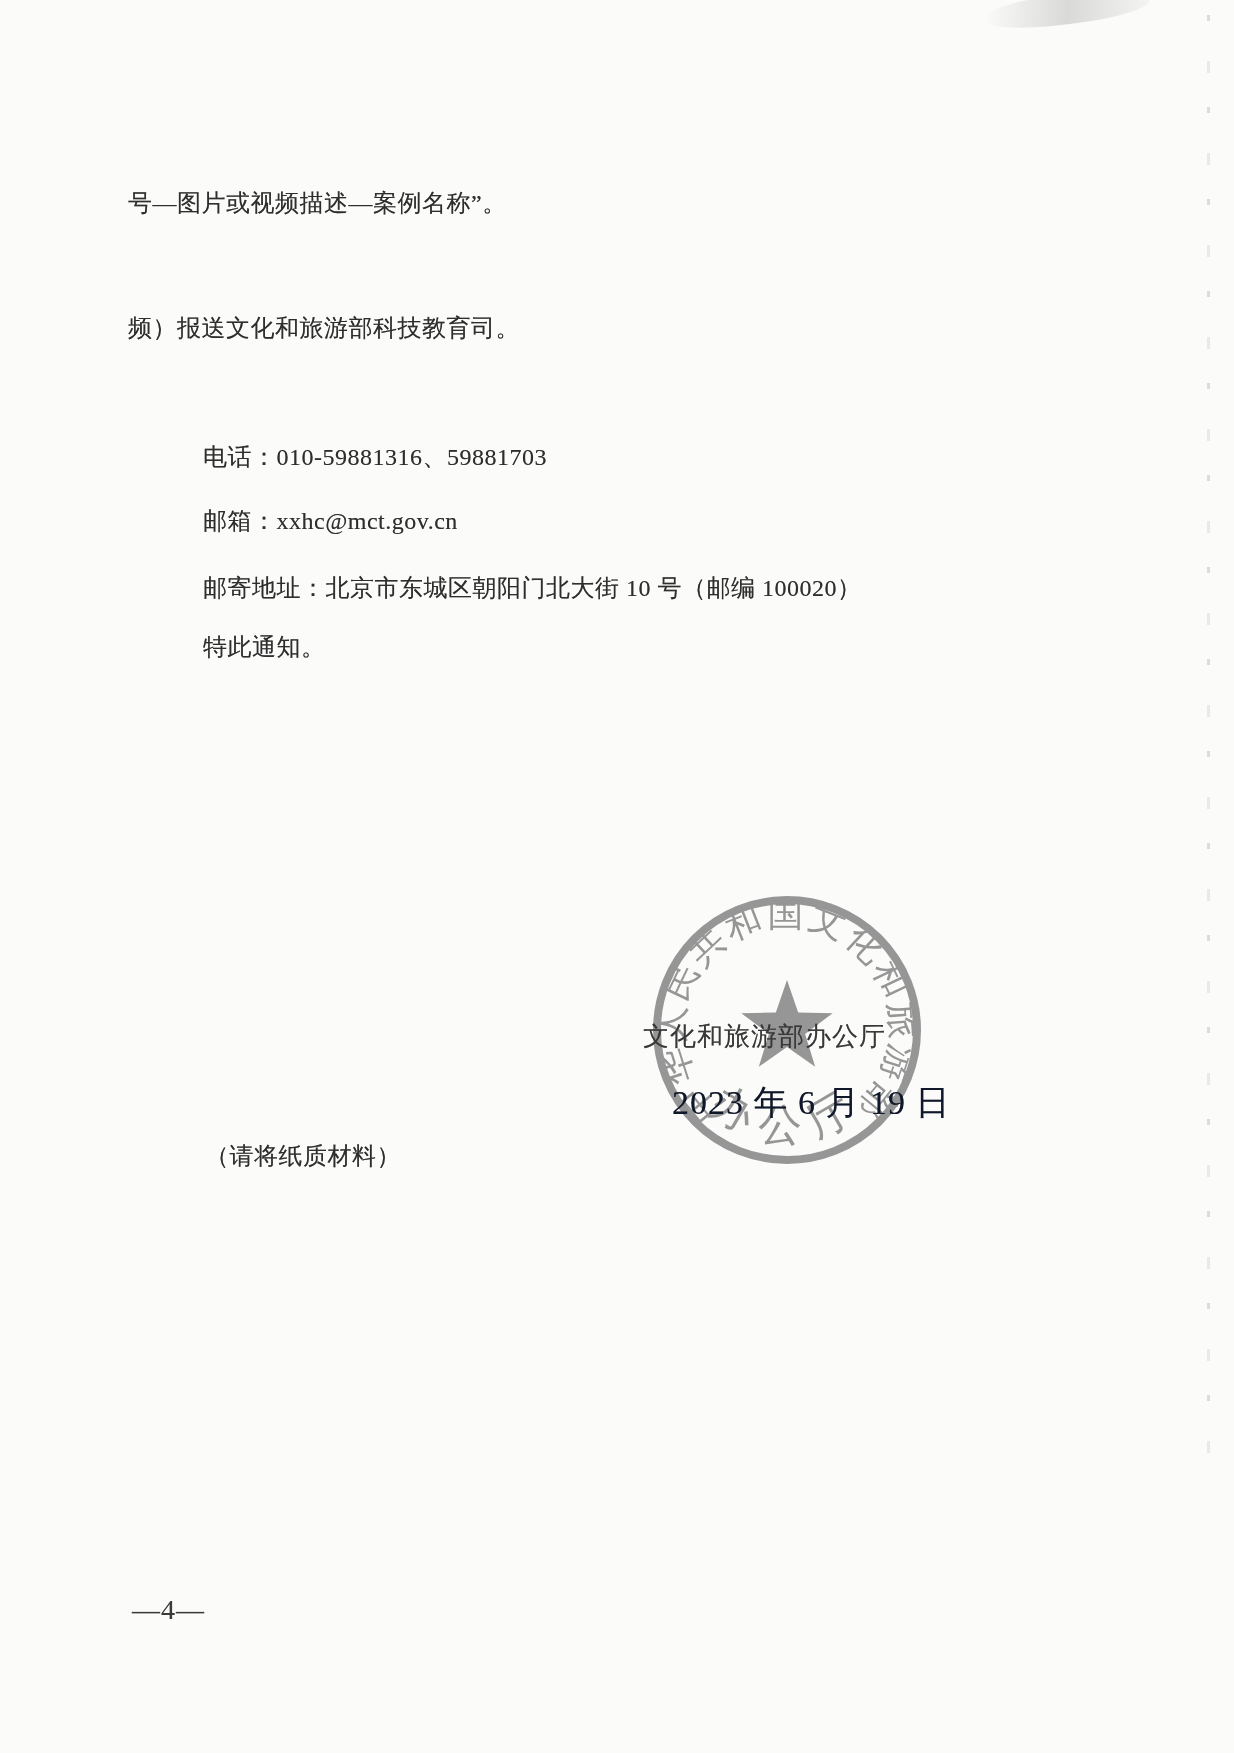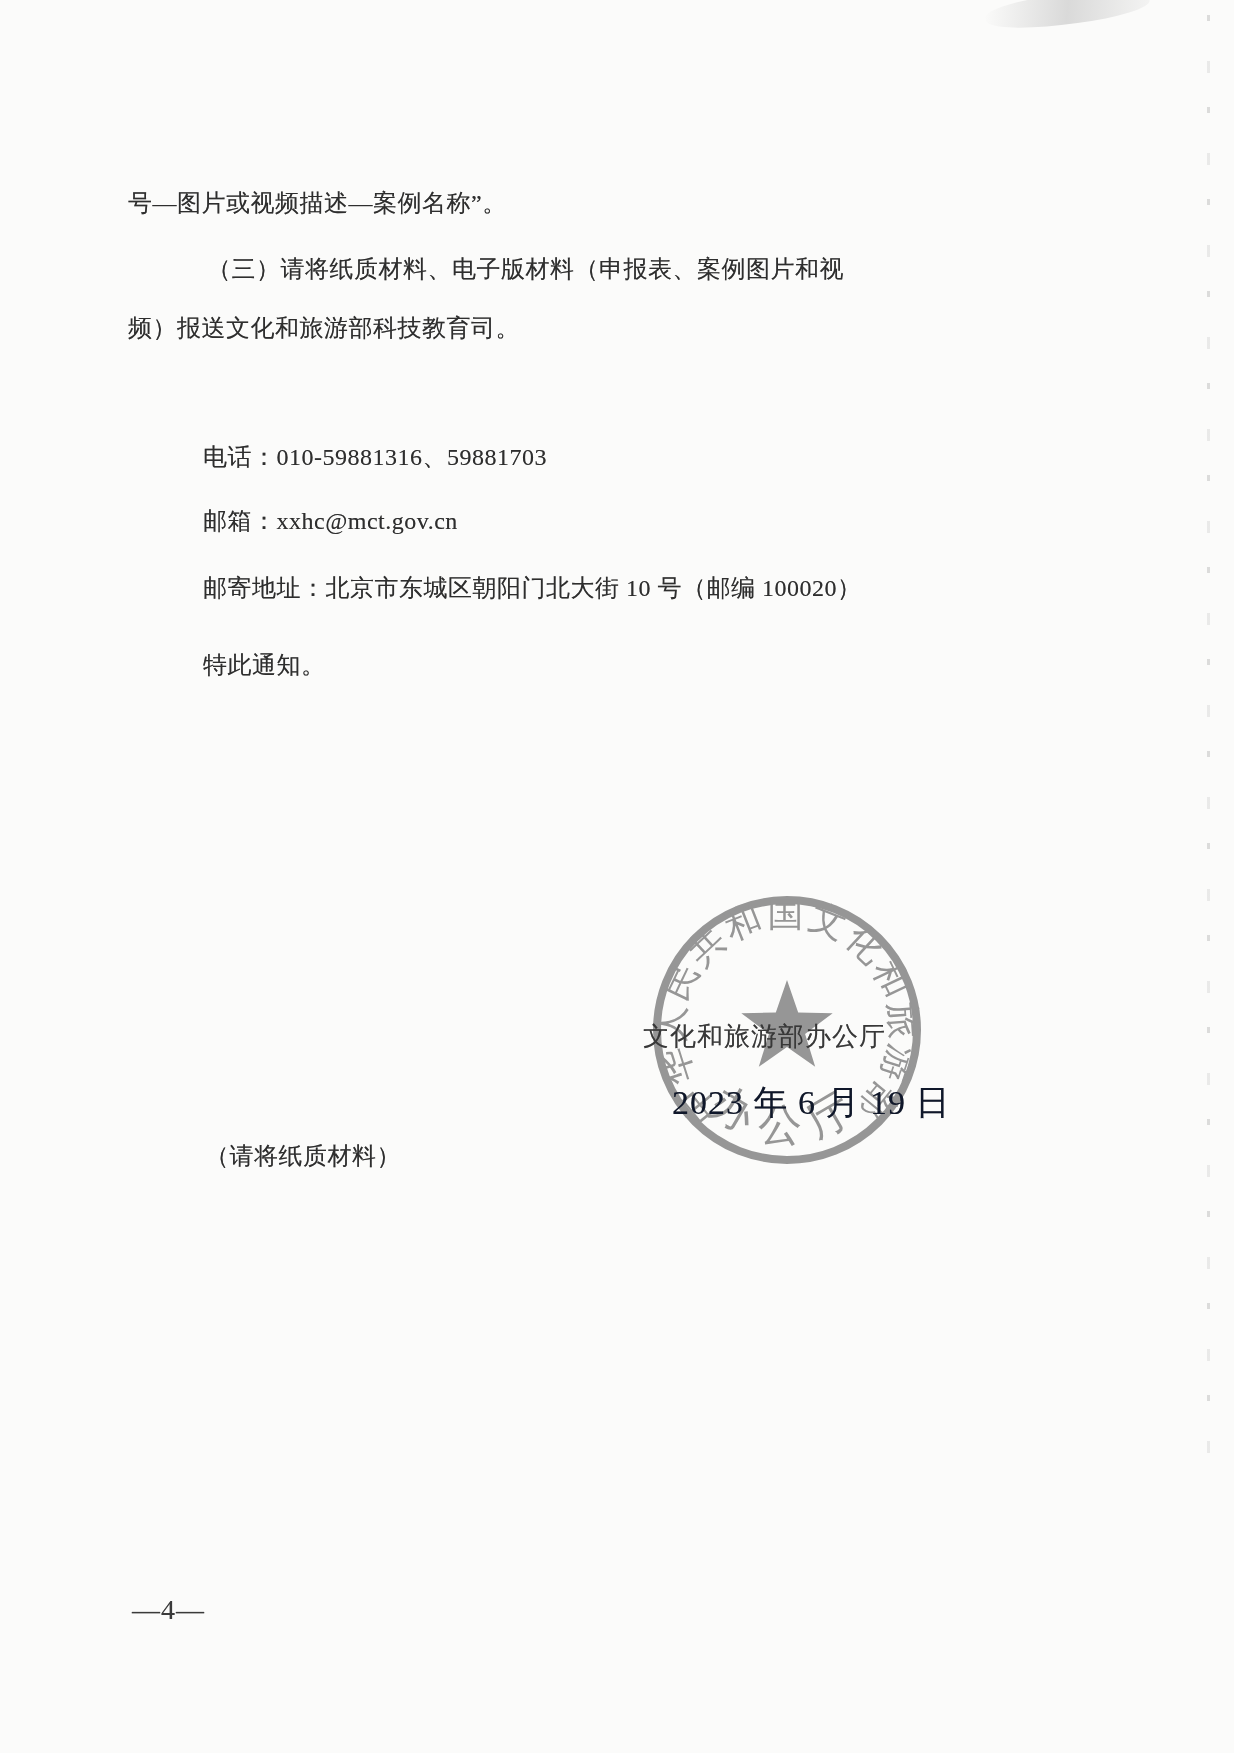--- a/index.html
+++ b/index.html
@@ -26,21 +26,21 @@
     line-height: 1.15;
     text-shadow: 0 0 0.5px rgba(40,40,40,0.45);
   }
   .l1  { left: 128px; top: 190px; }
   .l2  { left: 207px; top: 256px; }
   .l3  { left: 128px; top: 315px; }
   .l4  { left: 203px; top: 380px; }
   .l5  { left: 203px; top: 444px; }
   .l6  { left: 203px; top: 508px; font-family: Liberation Serif, serif; }
   .l7  { left: 203px; top: 575px; }
-  .l8  { left: 203px; top: 652px; }
+  .l8  { left: 203px; top: 634px; }
   .l9  { left: 203px; top: 768px; }
   .l12 { left: 205px; top: 1143px; }
   .signer { left: 643px; top: 1022px; font-size: 26px; letter-spacing: 1px; z-index: 3; color: #383838; }
   .dateln { left: 672px; top: 1083px; font-size: 34px; letter-spacing: 1px; z-index: 3; color: #0f172a; }
   .pagenum { left: 132px; top: 1594px; font-size: 28px; letter-spacing: 1px; color: #3a3a3a; }
 
   .seal-svg {
     position: absolute;
     left: 620px;
     top: 870px;
@@ -79,21 +79,20 @@
 </style>
 </head>
 <body>
 
 <div class="page">
 
   <div class="artifact-top-right"></div>
   <div class="artifact-right-edge"></div>
 
   <div class="ln l1">号—图片或视频描述—案例名称”。</div>
-  <div class="ln l2">（三）请将纸质材料、电子版材料（申报表、案例图片和视</div>
   <div class="ln l3">频）报送文化和旅游部科技教育司。</div>
   <div class="ln l5">电话：010-59881316、59881703</div>
   <div class="ln l6">邮箱：xxhc@mct.gov.cn</div>
   <div class="ln l7">邮寄地址：北京市东城区朝阳门北大街 10 号（邮编 100020）</div>
   <div class="ln l8">特此通知。</div>
 
   <svg class="seal-svg" viewBox="620 870 340 330" aria-hidden="true">
     <circle class="seal-stroke" cx="787" cy="1030" r="130"></circle>
     <polygon class="seal-fill" points="787,980 798.2,1012.6 832.7,1013.2 805.1,1033.9 815.2,1066.8 787,1047 758.8,1066.8 768.9,1033.9 741.3,1013.2 775.8,1012.6"></polygon>
     <path id="sealArcTop" d="M 722.9 1112 A 104 104 0 1 1 851.1 1112" fill="none"></path>

